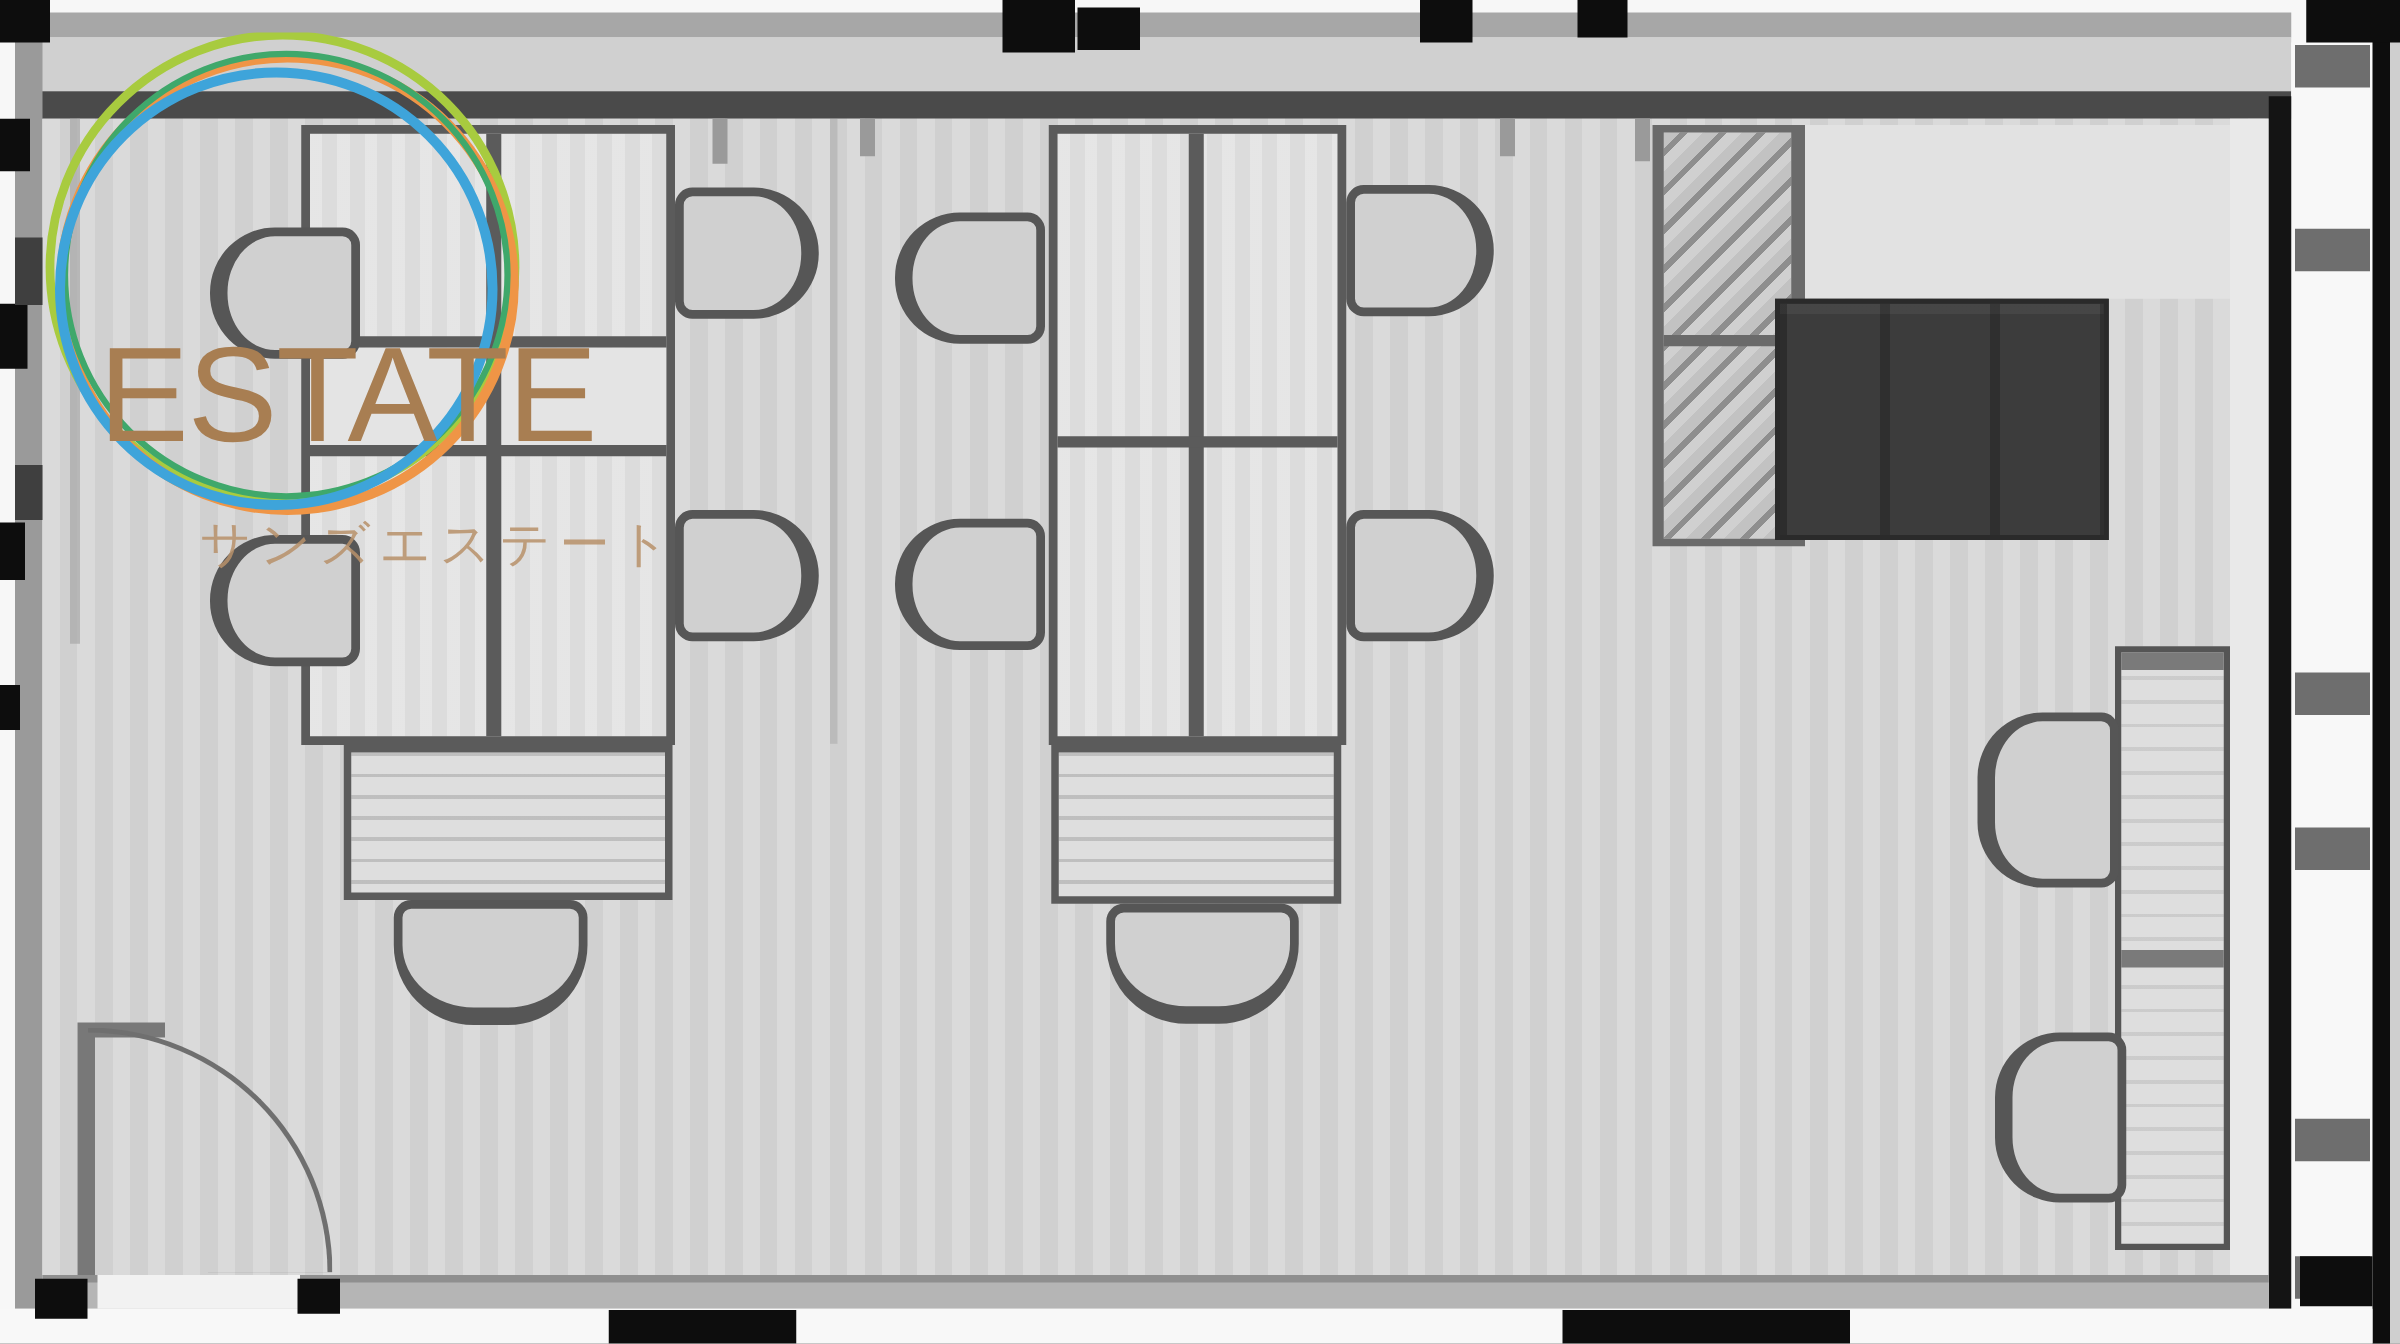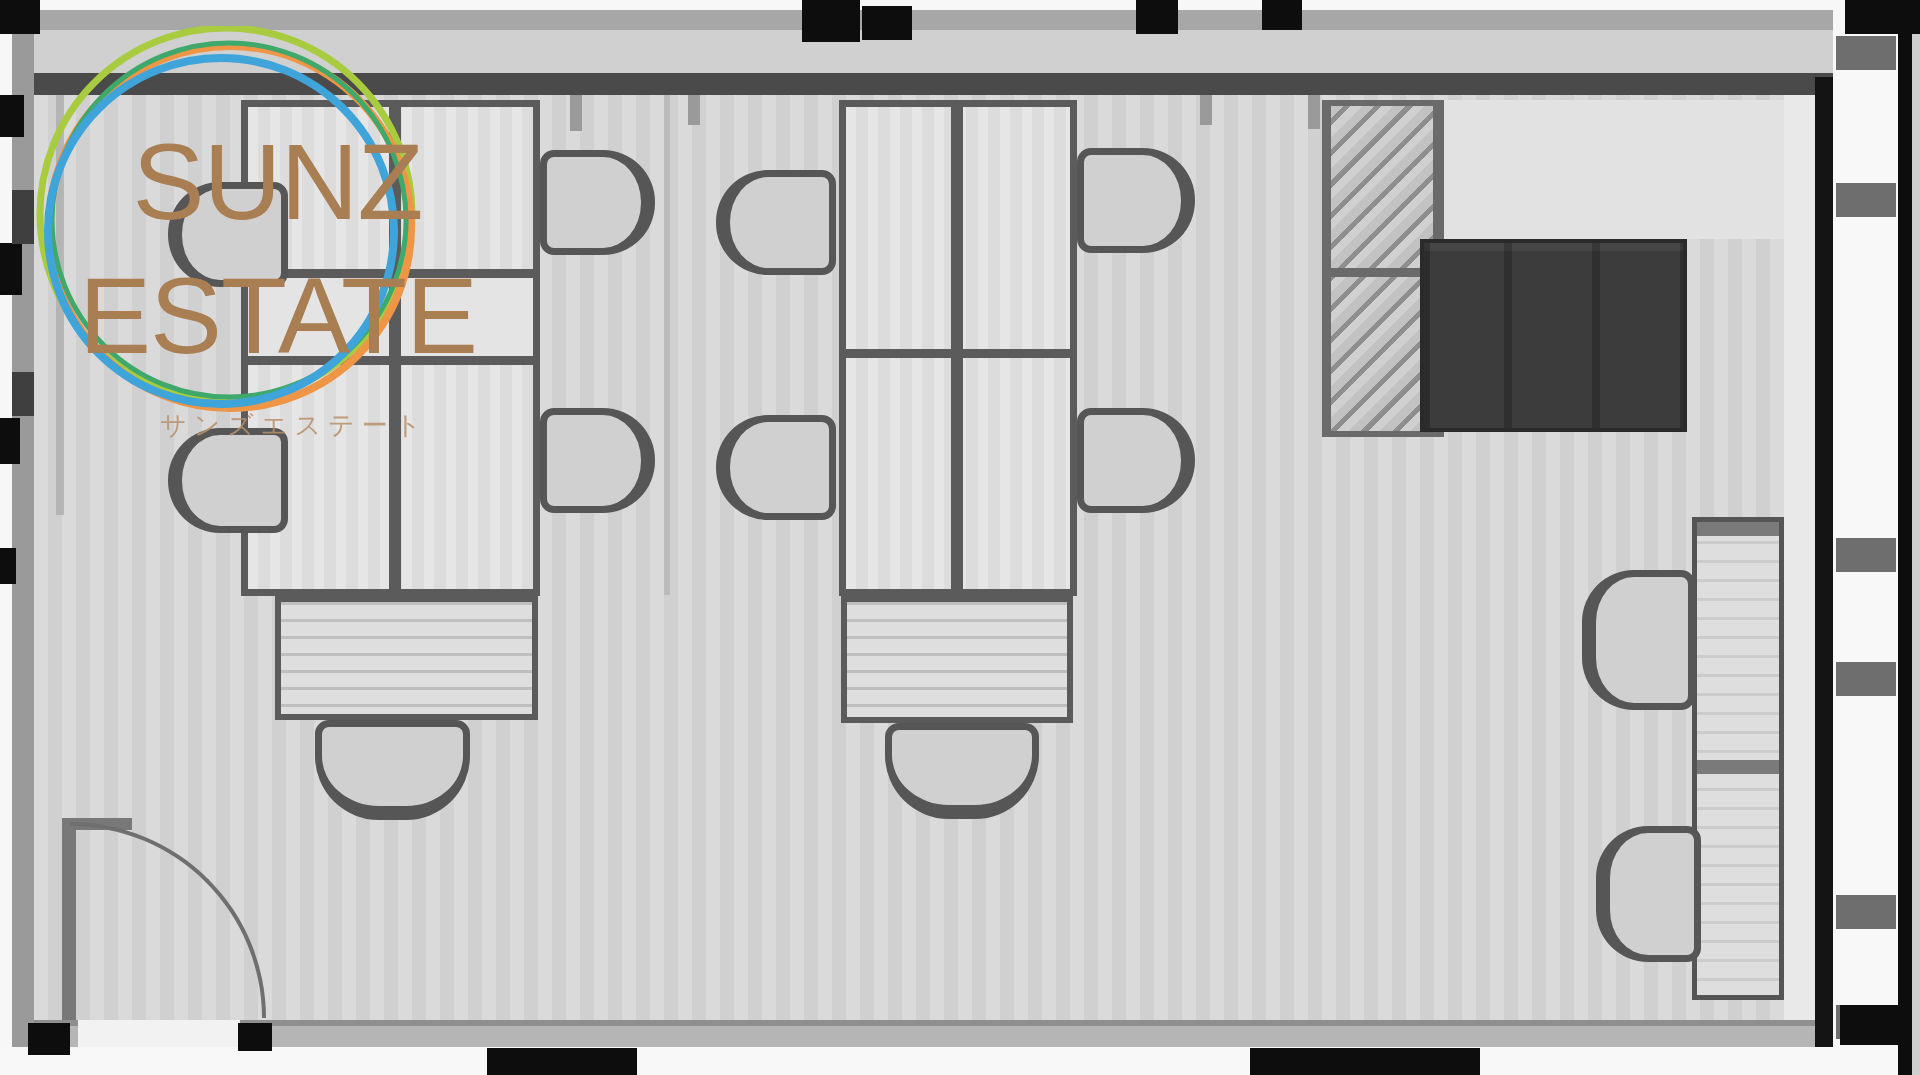--- a/index.html
+++ b/index.html
@@ -75,21 +75,21 @@
     border-top-right-radius:100% 100%;
   }
   
   .logo-rings{left:30px;top:26px;width:420px;height:420px;}
   .logo-rings circle{fill:none;}
   .logo-line{
     text-align:center;color:var(--brand-text,#a87e52);
     font-size:108px;line-height:1;letter-spacing:-1px;font-weight:400;
   }
   .logo-sub{
-    color:var(--brand-subtext,#b8916a);font-size:26px;letter-spacing:7px;opacity:.85;white-space:nowrap;
+    color:var(--brand-subtext,#b8916a);font-size:40px;letter-spacing:7px;opacity:.85;white-space:nowrap;
   }
 </style>
 </head>
 <body>
 
 <div class="stage">
 
   <div class="abs top-gray-line"></div>
   <div class="abs top-light-band"></div>
   <div class="abs top-wall"></div>
@@ -176,17 +176,16 @@
   <div class="abs door-leaf"></div>
   <div class="abs door-stub"></div>
   <div class="abs door-arc"></div>
 
   <svg class="abs logo-rings" viewBox="0 0 420 420">
     <circle cx="196" cy="188" r="186" stroke-width="7" style="stroke:var(--ring-lime,#a8cb3f)"></circle>
     <circle cx="200" cy="201" r="181" stroke-width="8" style="stroke:var(--ring-orange,#ef9546)"></circle>
     <circle cx="199" cy="194" r="177" stroke-width="5" style="stroke:var(--ring-green,#3fa86b)"></circle>
     <circle cx="191" cy="205" r="173" stroke-width="8" style="stroke:var(--ring-blue,#3ea4da)"></circle>
   </svg>
-  <div class="abs logo-line" style="left:130px;top:128px;width:295px">SUNZ</div>
   <div class="abs logo-line" style="left:68px;top:262px;width:420px">ESTATE</div>
   <div class="abs logo-sub" style="left:160px;top:408px">サンズエステート</div>
 
 </div>
 
 </body></html>

